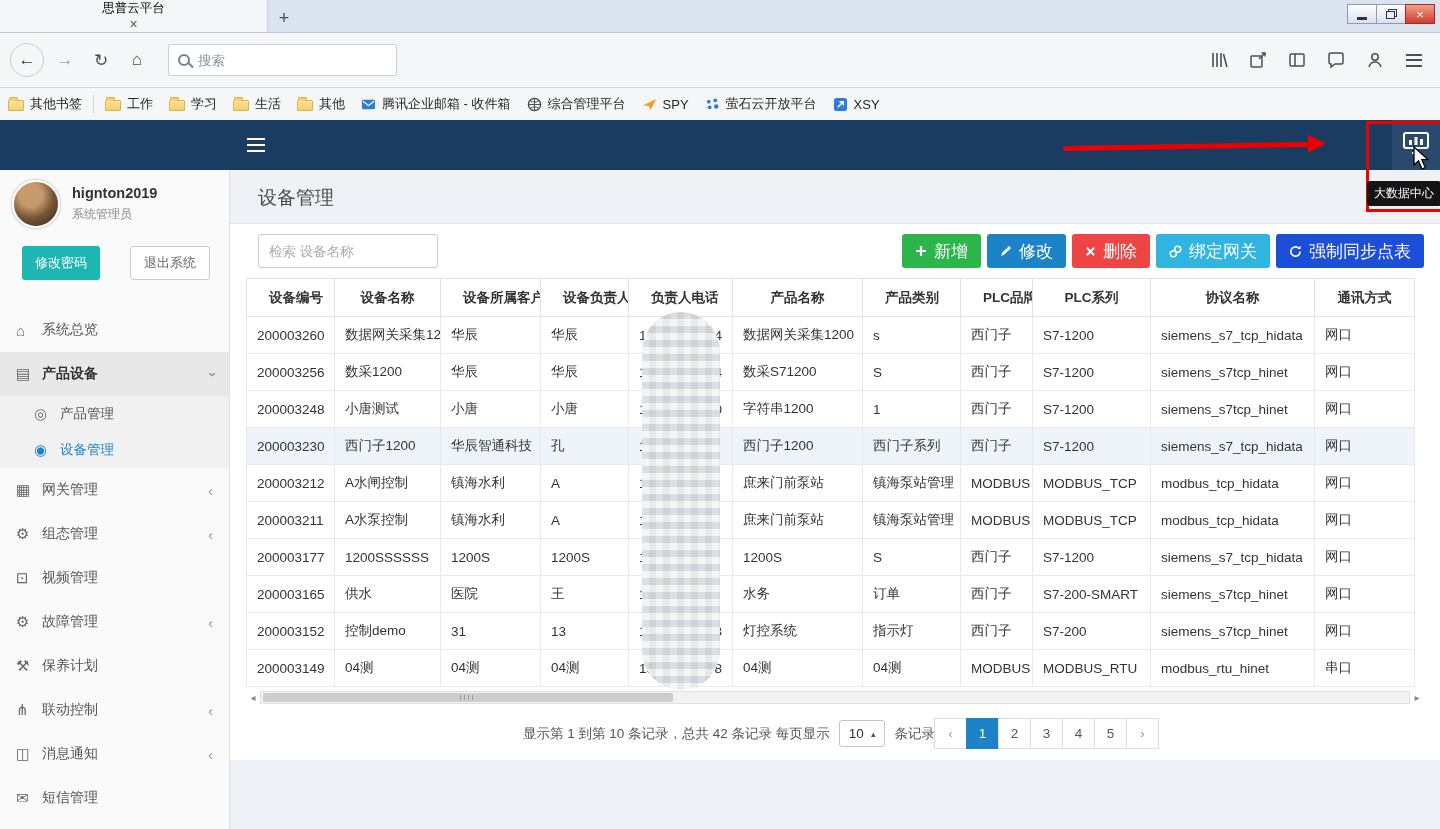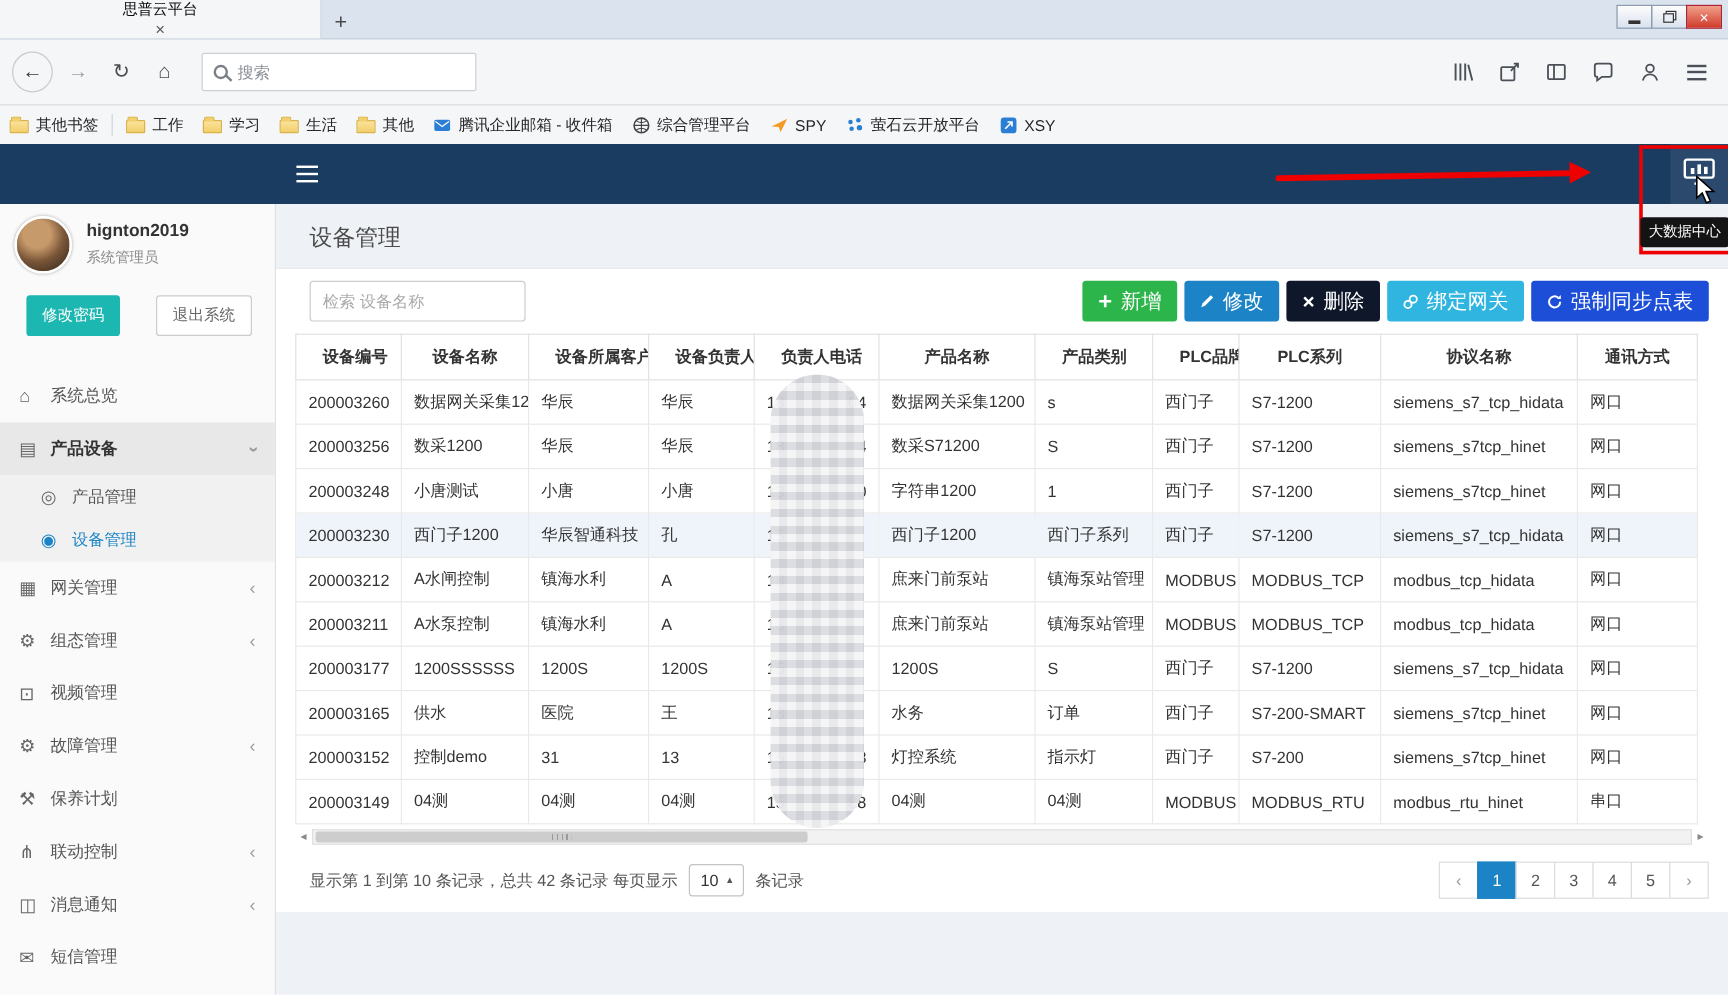--- a/index.html
+++ b/index.html
@@ -135,21 +135,21 @@
 
   .hscroll { margin-top:3px; width:1178px; height:14px; display:flex; align-items:center; }
   .hs-arrow { width:14px; color:#888; font-size:10px; text-align:center; flex:none; }
   .hs-track { flex:1; height:13px; background:#f2f2f2; border:1px solid #e0e0e0; position:relative; }
   .hs-thumb { position:absolute; left:2px; top:1px; width:410px; height:9px; background:#cdcdcd;
     border-radius:2px; }
   .hs-thumb::after { content:""; position:absolute; left:50%; margin-left:-8px; top:2px;
     width:16px; height:5px;
     background:repeating-linear-gradient(90deg,#9a9a9a 0 1px,transparent 1px 4px); }
 
-  .pgn { margin-top:14px; display:flex; align-items:center; justify-content:space-between;
+  .pgn { margin-top:14px; display:flex; align-items:center; justify-content:center;
     font-size:13.5px; color:#555; padding:0 0 0 12px; }
   .pgn-left { display:flex; align-items:center; gap:9px; }
   .page-size { display:flex; align-items:center; gap:7px; border:1px solid #c4c4c4; border-radius:3px;
     height:27px; padding:0 9px; color:#333; background:#fff; }
   .ps-arrow { font-size:9px; color:#555; }
   .pages { display:flex; }
   .pg { min-width:33px; height:31px; border:1px solid #ddd; background:#fff; color:#555;
     display:flex; align-items:center; justify-content:center; font-size:13.5px; margin-left:-1px; }
   .pg.nav { color:#999; }
   .pg.active { background:var(--accent,#1C84C6); border-color:var(--accent,#1C84C6); color:#fff; }
@@ -434,21 +434,21 @@
             <span>新增</span>
           </button>
           <button class="btn" style="background: rgb(28, 132, 198);">
             <span class="b-ic">
               <svg width="12" height="12" viewBox="0 0 12 12">
                 <path d="M1 11l1.2-3.2 6.8-6.8 2 2-6.8 6.8Z" fill="#fff"></path>
               </svg>
             </span>
             <span>修改</span>
           </button>
-          <button class="btn" style="background: #0f172a;">
+          <button class="btn" style="background: #ef4444;">
             <span class="b-ic">
               <svg width="11" height="11" viewBox="0 0 12 12">
                 <path d="M2 2l8 8M10 2l-8 8" stroke="#fff" stroke-width="2.2"></path>
               </svg>
             </span>
             <span>删除</span>
           </button>
           <button class="btn" style="background: rgb(47, 181, 224);">
             <span class="b-ic">
               <svg width="13" height="13" viewBox="0 0 13 13">

